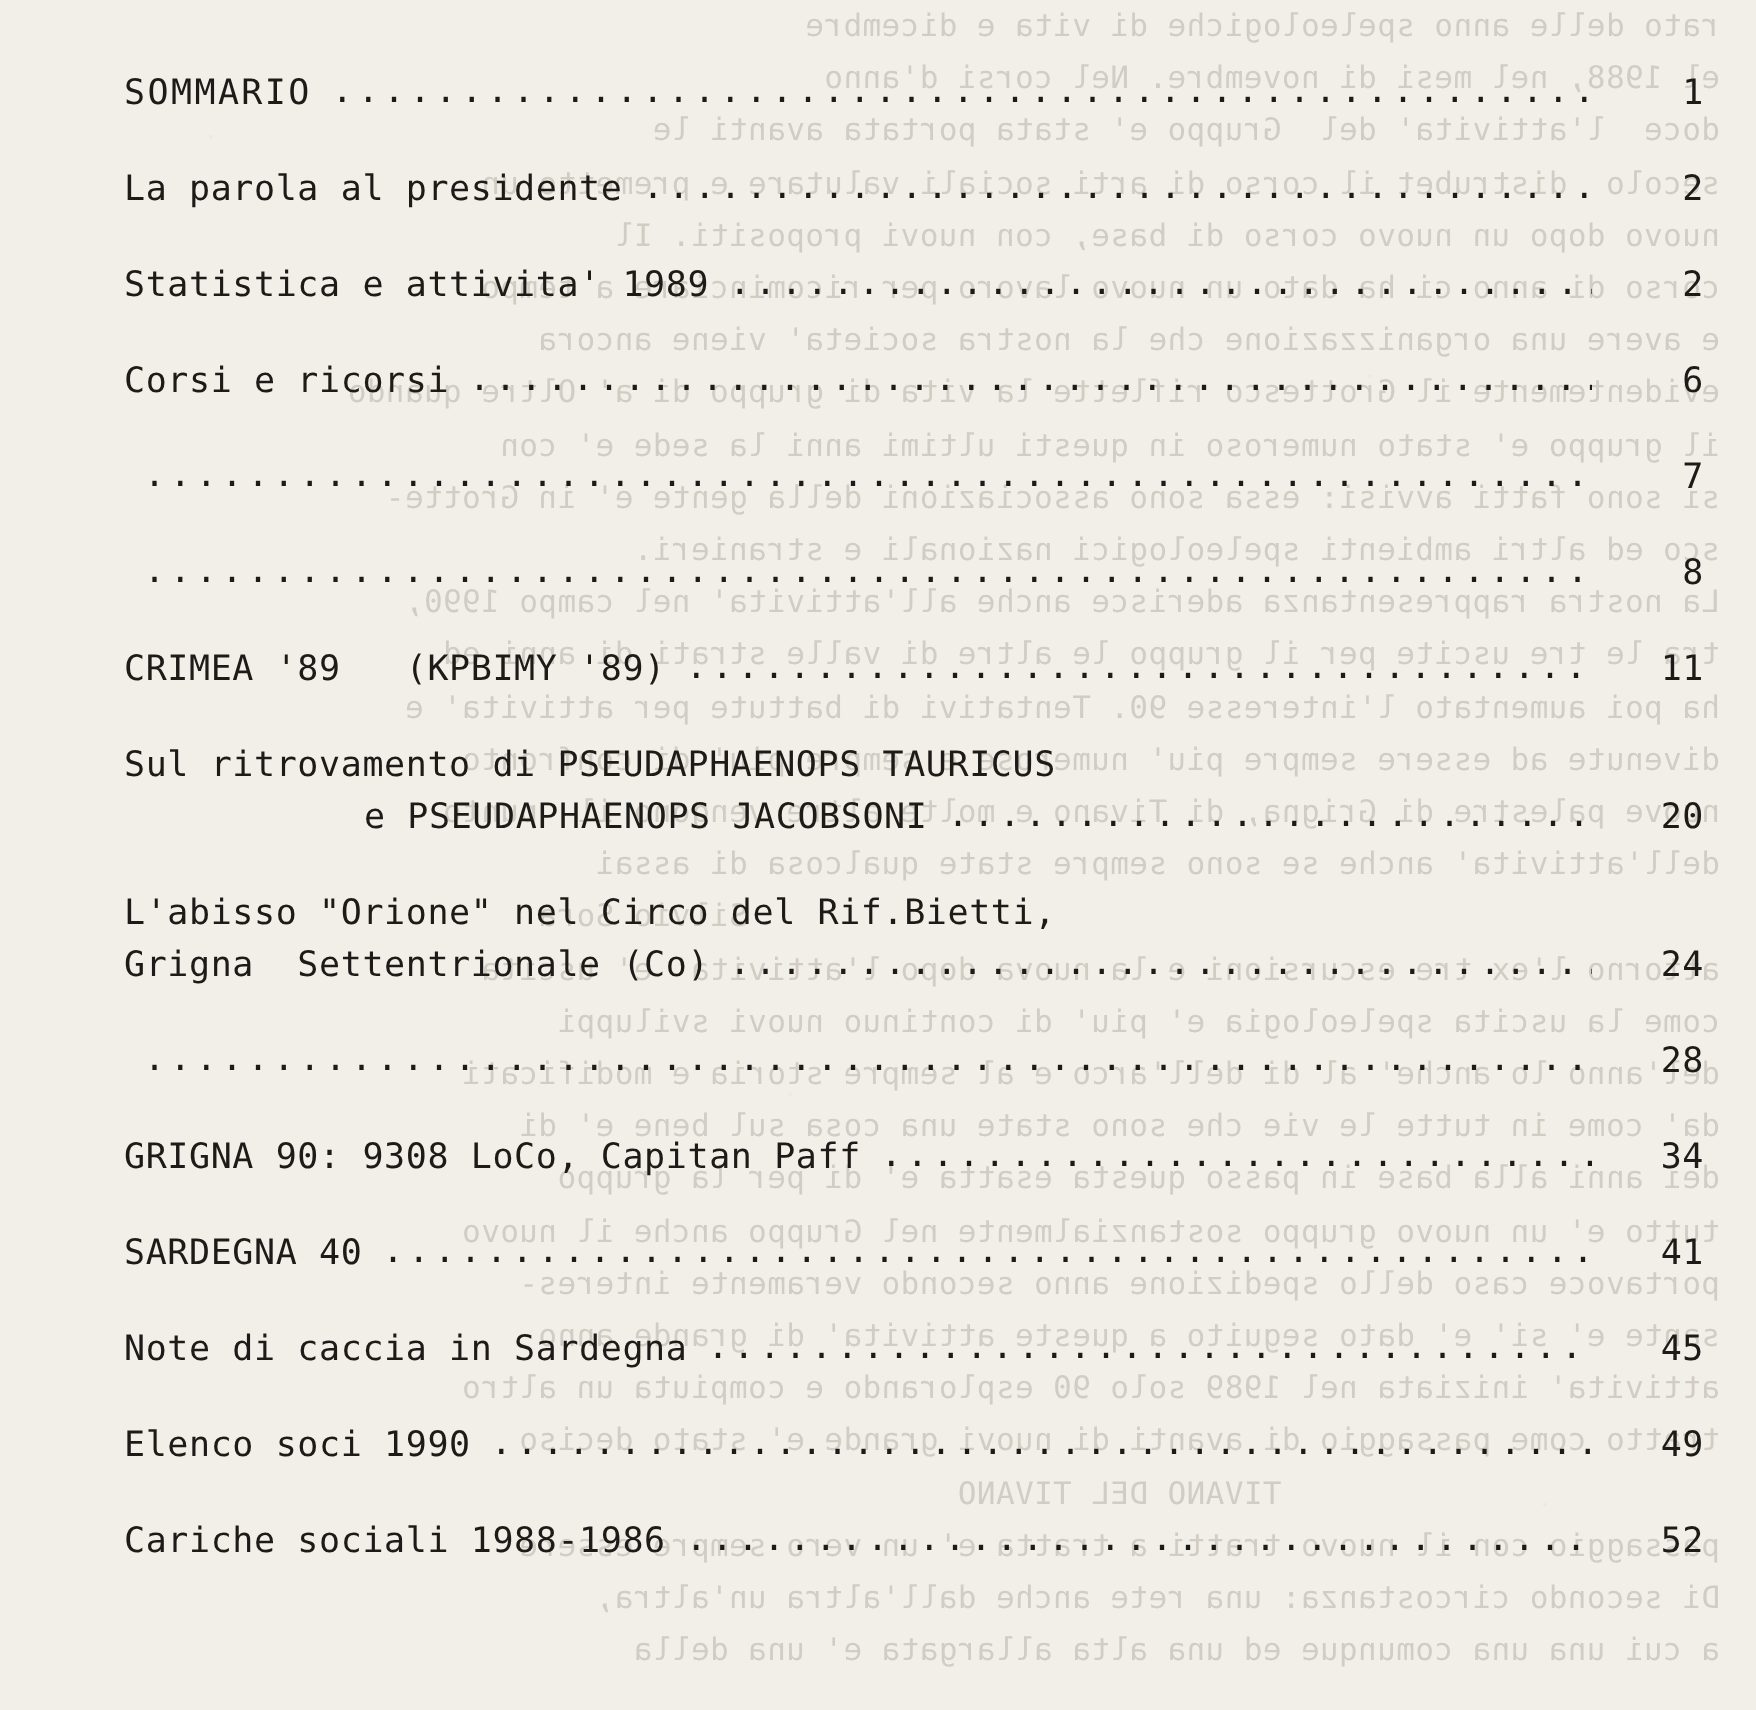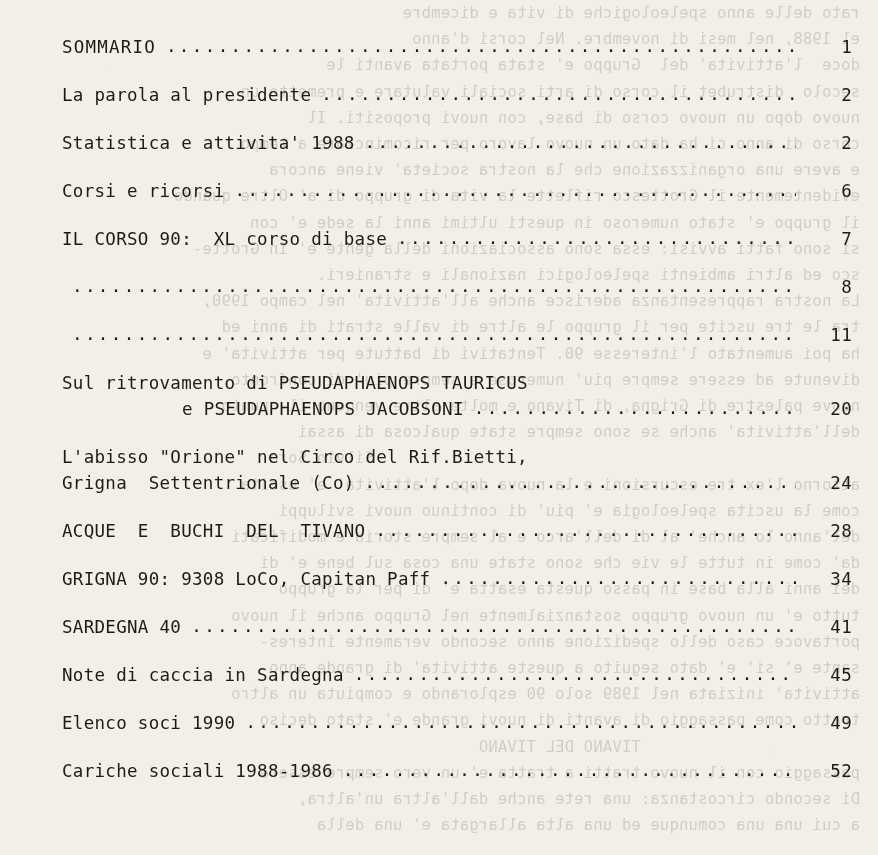--- a/index.html
+++ b/index.html
@@ -109,43 +109,43 @@
     <span class="toc-page">1</span>
   </div>
 
   <div class="toc-row">
     <span class="toc-title">La parola al presidente</span>
     <span class="toc-dots">................................................................................................................................................................</span>
     <span class="toc-page">2</span>
   </div>
 
   <div class="toc-row">
-    <span class="toc-title">Statistica e attivita' 1988</span>
+    <span class="toc-title">Statistica e attivita' 1989</span>
     <span class="toc-dots">................................................................................................................................................................</span>
     <span class="toc-page">2</span>
   </div>
 
   <div class="toc-row">
     <span class="toc-title">Corsi e ricorsi</span>
     <span class="toc-dots">................................................................................................................................................................</span>
     <span class="toc-page">6</span>
   </div>
 
   <div class="toc-row">
-    <span class="toc-title">IL CORSO 90:  XL corso di base</span>
     <span class="toc-dots">................................................................................................................................................................</span>
     <span class="toc-page">7</span>
   </div>
 
   <div class="toc-row">
     <span class="toc-dots">................................................................................................................................................................</span>
     <span class="toc-page">8</span>
   </div>
 
   <div class="toc-row">
+    <span class="toc-title">CRIMEA '89   (KPBIMY '89)</span>
     <span class="toc-dots">................................................................................................................................................................</span>
     <span class="toc-page">11</span>
   </div>
 
   <div class="toc-row tight nodots">
     <span class="toc-title">Sul ritrovamento di PSEUDAPHAENOPS TAURICUS</span>
     <span class="toc-dots">................................................................................................................................................................</span>
     <span class="toc-page"></span>
   </div>
 
@@ -161,21 +161,20 @@
     <span class="toc-page"></span>
   </div>
 
   <div class="toc-row">
     <span class="toc-title">Grigna  Settentrionale (Co)</span>
     <span class="toc-dots">................................................................................................................................................................</span>
     <span class="toc-page">24</span>
   </div>
 
   <div class="toc-row">
-    <span class="toc-title">ACQUE  E  BUCHI  DEL  TIVANO</span>
     <span class="toc-dots">................................................................................................................................................................</span>
     <span class="toc-page">28</span>
   </div>
 
   <div class="toc-row">
     <span class="toc-title">GRIGNA 90: 9308 LoCo, Capitan Paff</span>
     <span class="toc-dots">................................................................................................................................................................</span>
     <span class="toc-page">34</span>
   </div>
 

